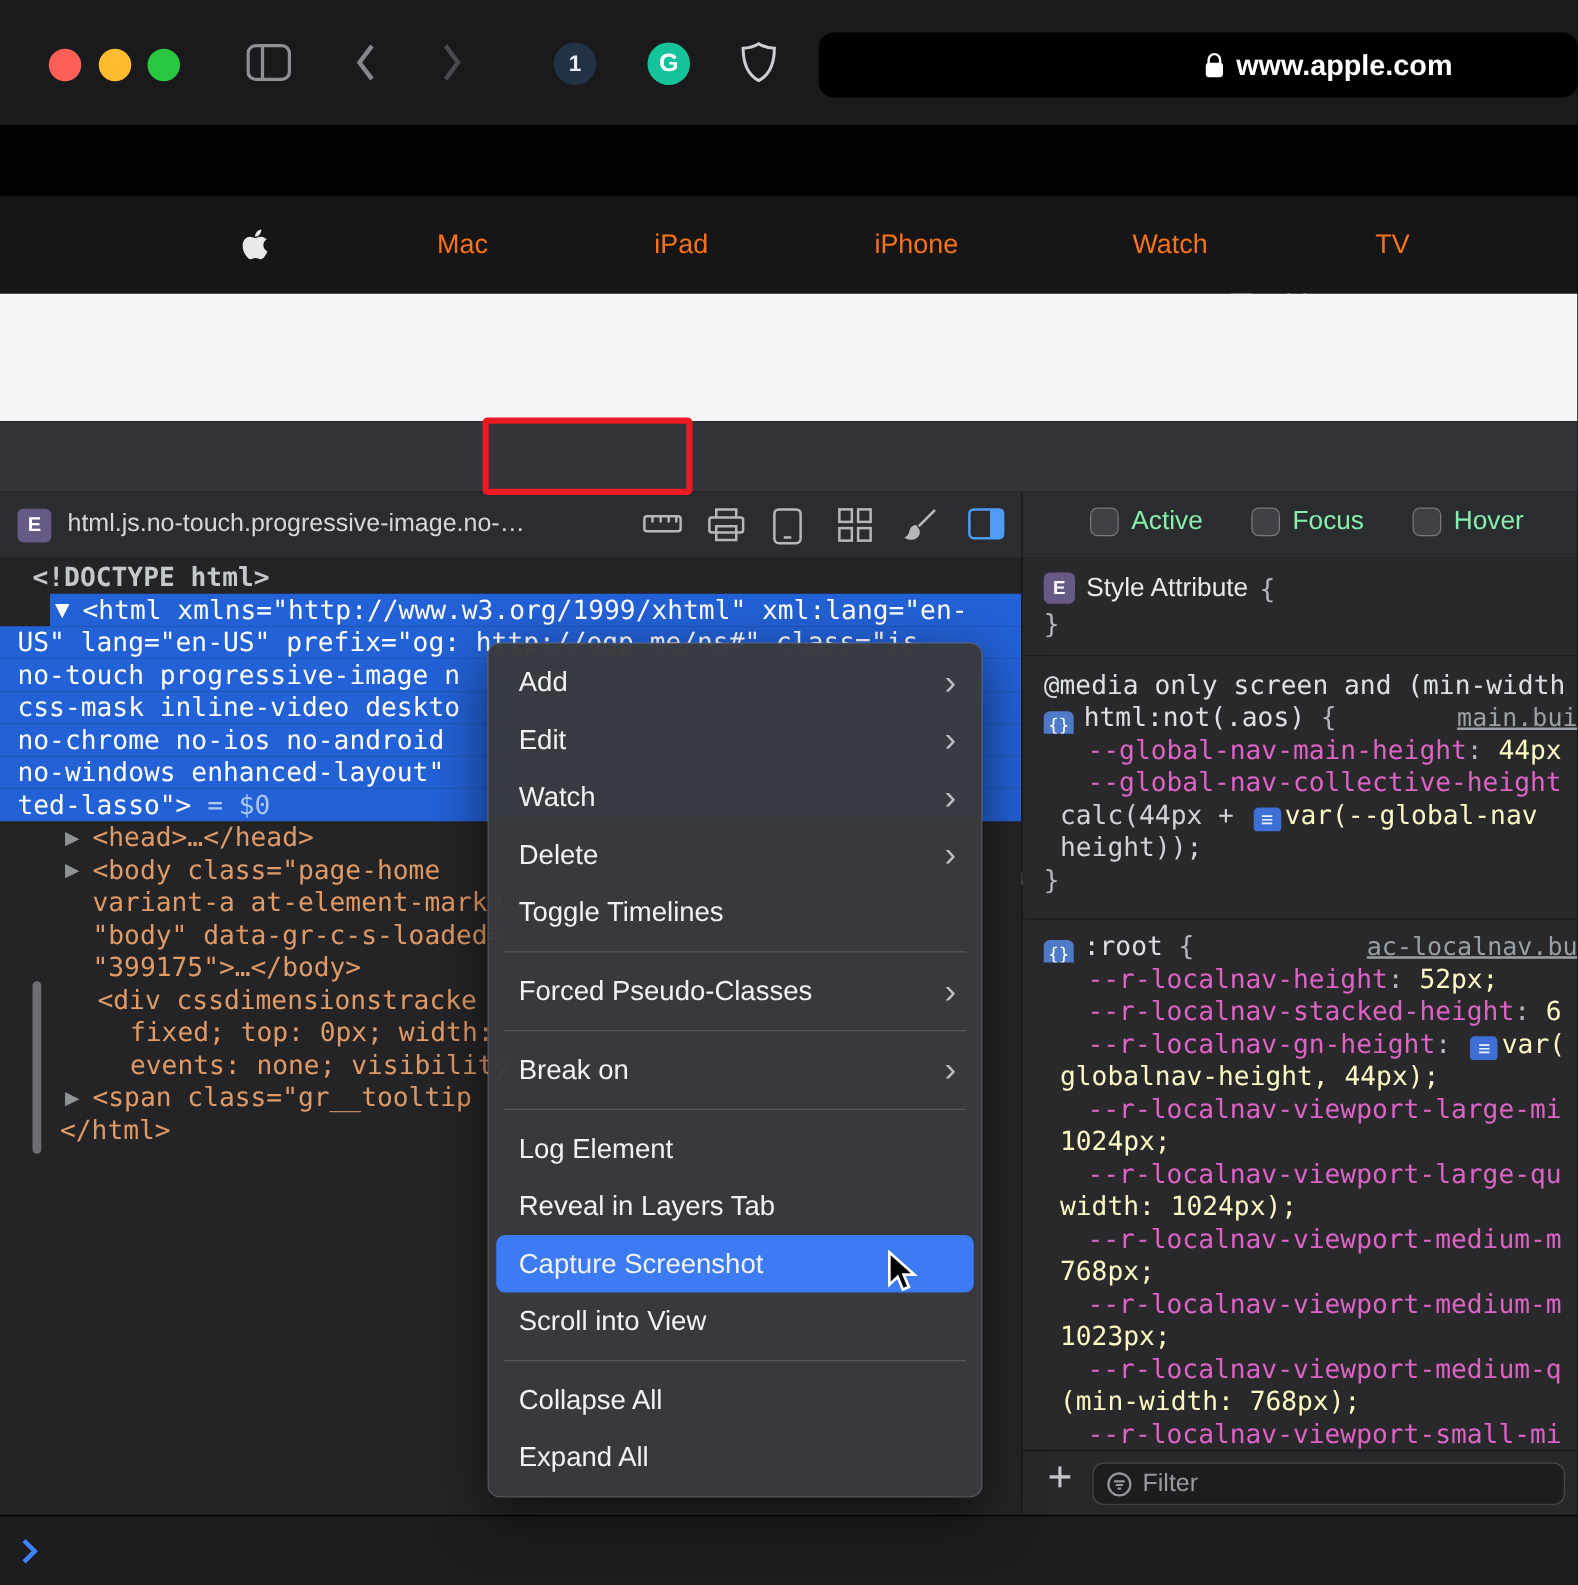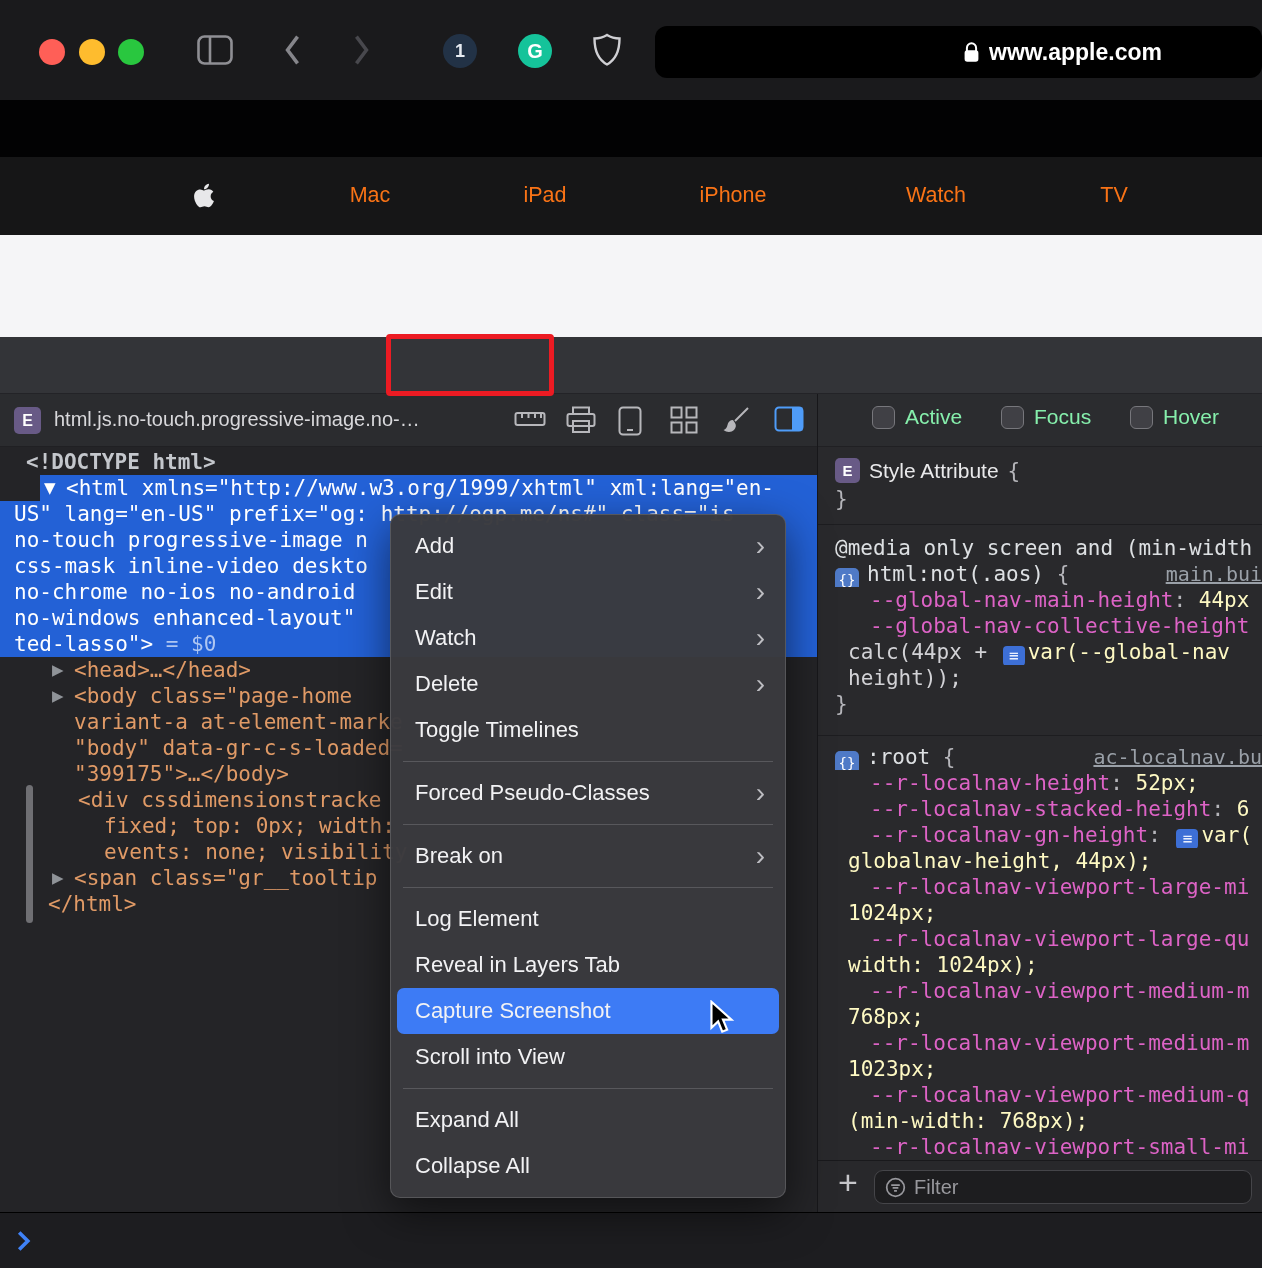--- a/index.html
+++ b/index.html
@@ -408,24 +408,24 @@
       <span class="menu-label">Reveal in Layers Tab</span>
     </div>
     <div class="menu-item hl">
       <span class="menu-label">Capture Screenshot</span>
     </div>
     <div class="menu-item">
       <span class="menu-label">Scroll into View</span>
     </div>
     <div class="menu-sep"></div>
     <div class="menu-item">
+      <span class="menu-label">Collapse All</span>
+    </div>
+    <div class="menu-item">
       <span class="menu-label">Expand All</span>
-    </div>
-    <div class="menu-item">
-      <span class="menu-label">Collapse All</span>
     </div>
   </div>
 
 <div class="cursor">
   <svg width="30" height="36" viewBox="0 0 13 20">
     <path d="M1.2 1 L1.2 15.4 L4.9 11.9 L7.2 17.6 L9.9 16.5 L7.6 10.9 L12.3 10.9 Z" fill="#000" stroke="#fff" stroke-width="1.2"></path>
   </svg>
 </div>
 
 <div class="vdivider"></div>

